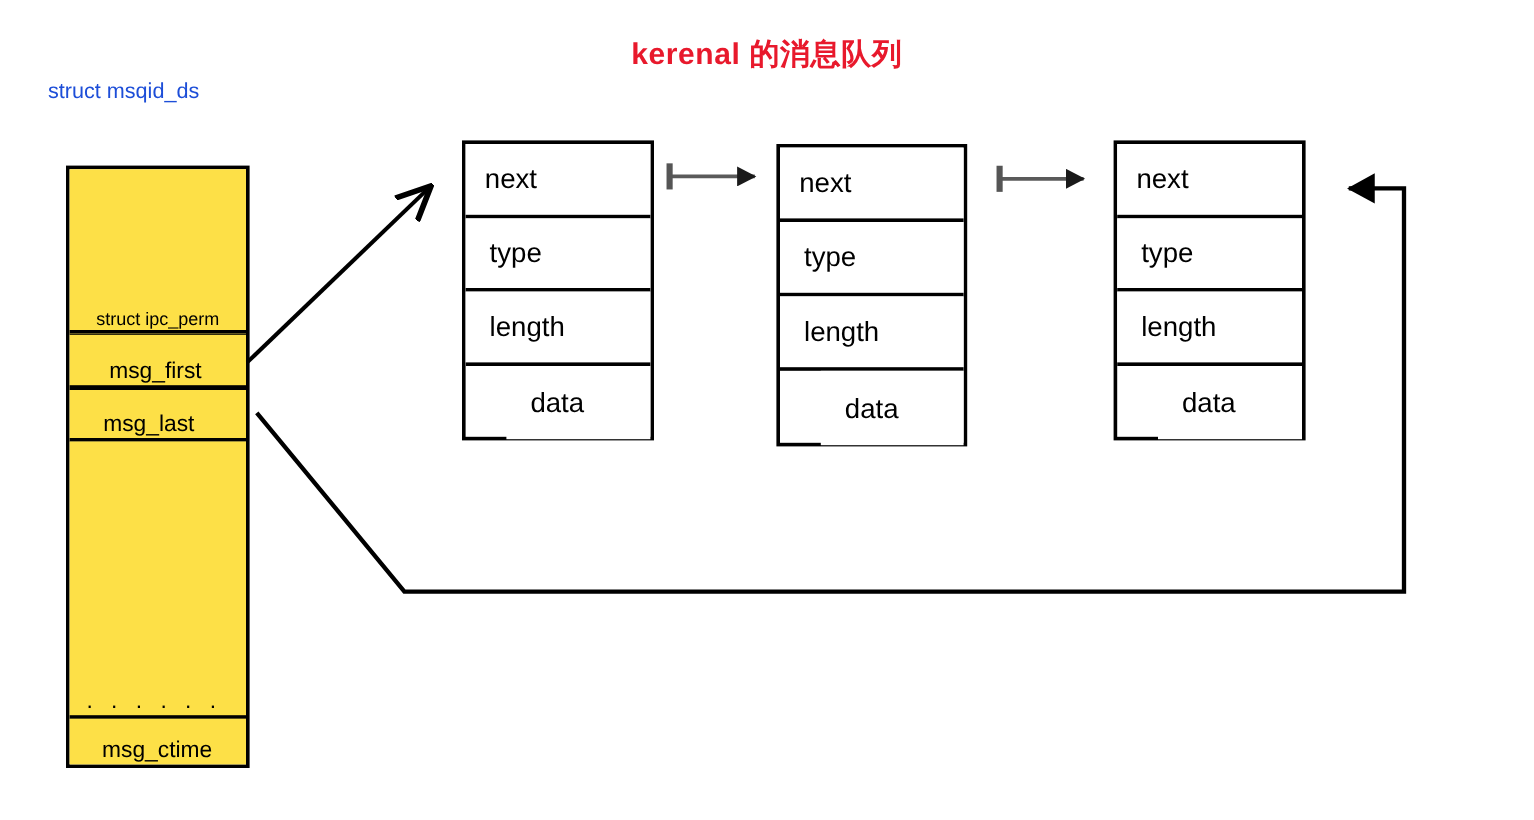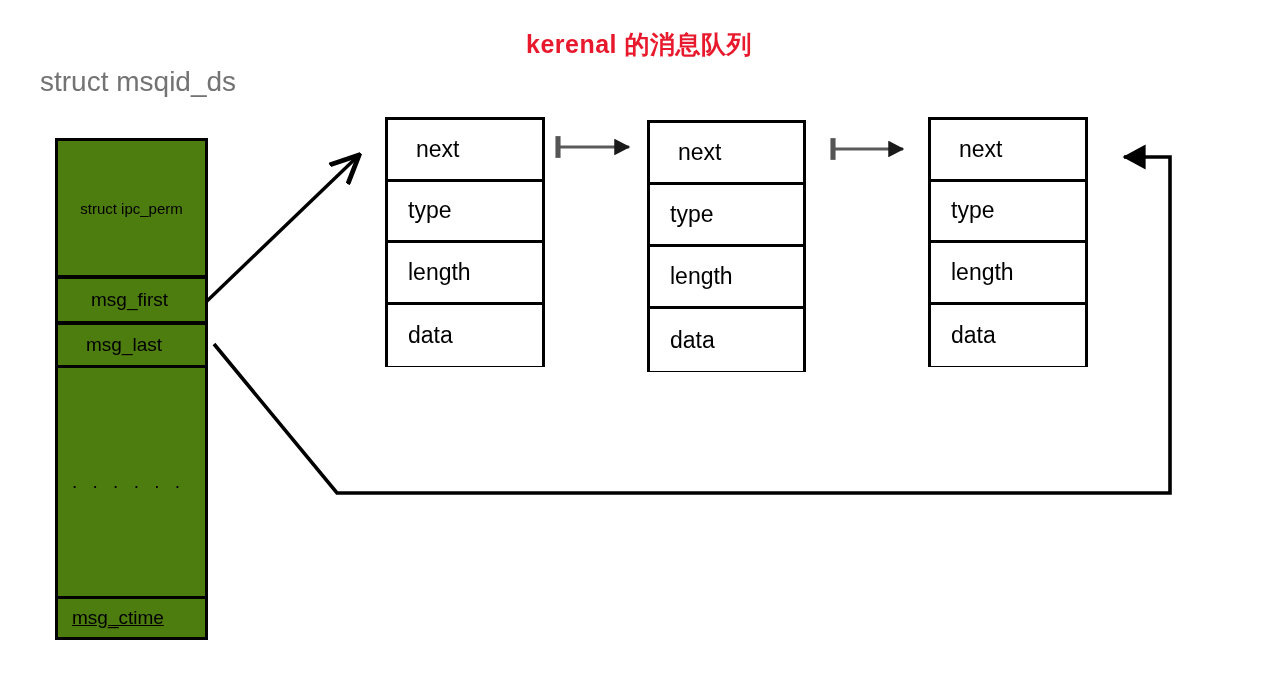--- a/index.html
+++ b/index.html
@@ -30,44 +30,44 @@
     font-weight: bold;
     color: #e8192c;
     letter-spacing: 0.5px;
   }
 
   
   #struct-label {
     position: absolute;
     left: 40px;
     top: 66px;
-    font-size: 28px;
-    color: #737373;
+    font-size: 18px;
+    color: #1d4ed8;
     white-space: nowrap;
   }
 
   
   #struct-box {
     position: absolute;
     left: 55px;
     top: 138px;
     width: 153px;
     height: 502px;
     box-sizing: border-box;
     border: 3px solid #000000;
     background: #ffffff;
   }
   .struct-row {
     position: absolute;
     left: 0;
     width: 100%;
     box-sizing: border-box;
     display: flex;
-    align-items: center;
-    background: #4d7c0f;
+    align-items: flex-end;
+    background: #fde047;
   }
   .struct-row span {
     display: block;
     width: 100%;
     text-align: center;
     white-space: nowrap;
   }
   #row-ipcperm {
     top: 0;
     height: 137px;
@@ -95,46 +95,46 @@
     border-bottom: 3px solid #000000;
     font-size: 19px;
     letter-spacing: 5px;
   }
   #row-dots span { text-align: left; padding-left: 14px; }
   #row-ctime {
     top: 458px;
     height: 38px;
     font-size: 19px;
   }
-  #row-ctime span { text-align: left; padding-left: 14px; text-decoration: underline; }
+  #row-ctime span { text-align: left; padding-left: 27px; }
 
   
   .msg-box {
     position: absolute;
     box-sizing: border-box;
     border: 3px solid #000000;
     background: #ffffff;
   }
   .msg-row {
     box-sizing: border-box;
     display: flex;
     align-items: center;
     border-bottom: 3px solid #000000;
     background: #ffffff;
   }
-  .msg-row:last-child { border-bottom: none; }
+  .msg-row:last-child { border-bottom: none; margin-left: 34px; }
   .msg-row span {
     display: block;
     width: 100%;
     padding-left: 20px;
     font-size: 23px;
     color: #000000;
     white-space: nowrap;
   }
-  .msg-row.r-next span { padding-left: 28px; }
+  .msg-row.r-next span { padding-left: 16px; }
 
   #msg-box-1 { left: 385px; top: 117px; width: 160px; height: 250px; }
   #msg-box-1 .msg-row { height: 61.5px; }
   #msg-box-2 { left: 647px; top: 120px; width: 159px; height: 252px; }
   #msg-box-2 .msg-row { height: 62px; }
   #msg-box-3 { left: 928px; top: 117px; width: 160px; height: 250px; }
   #msg-box-3 .msg-row { height: 61.5px; }
 
   
   #connectors {

